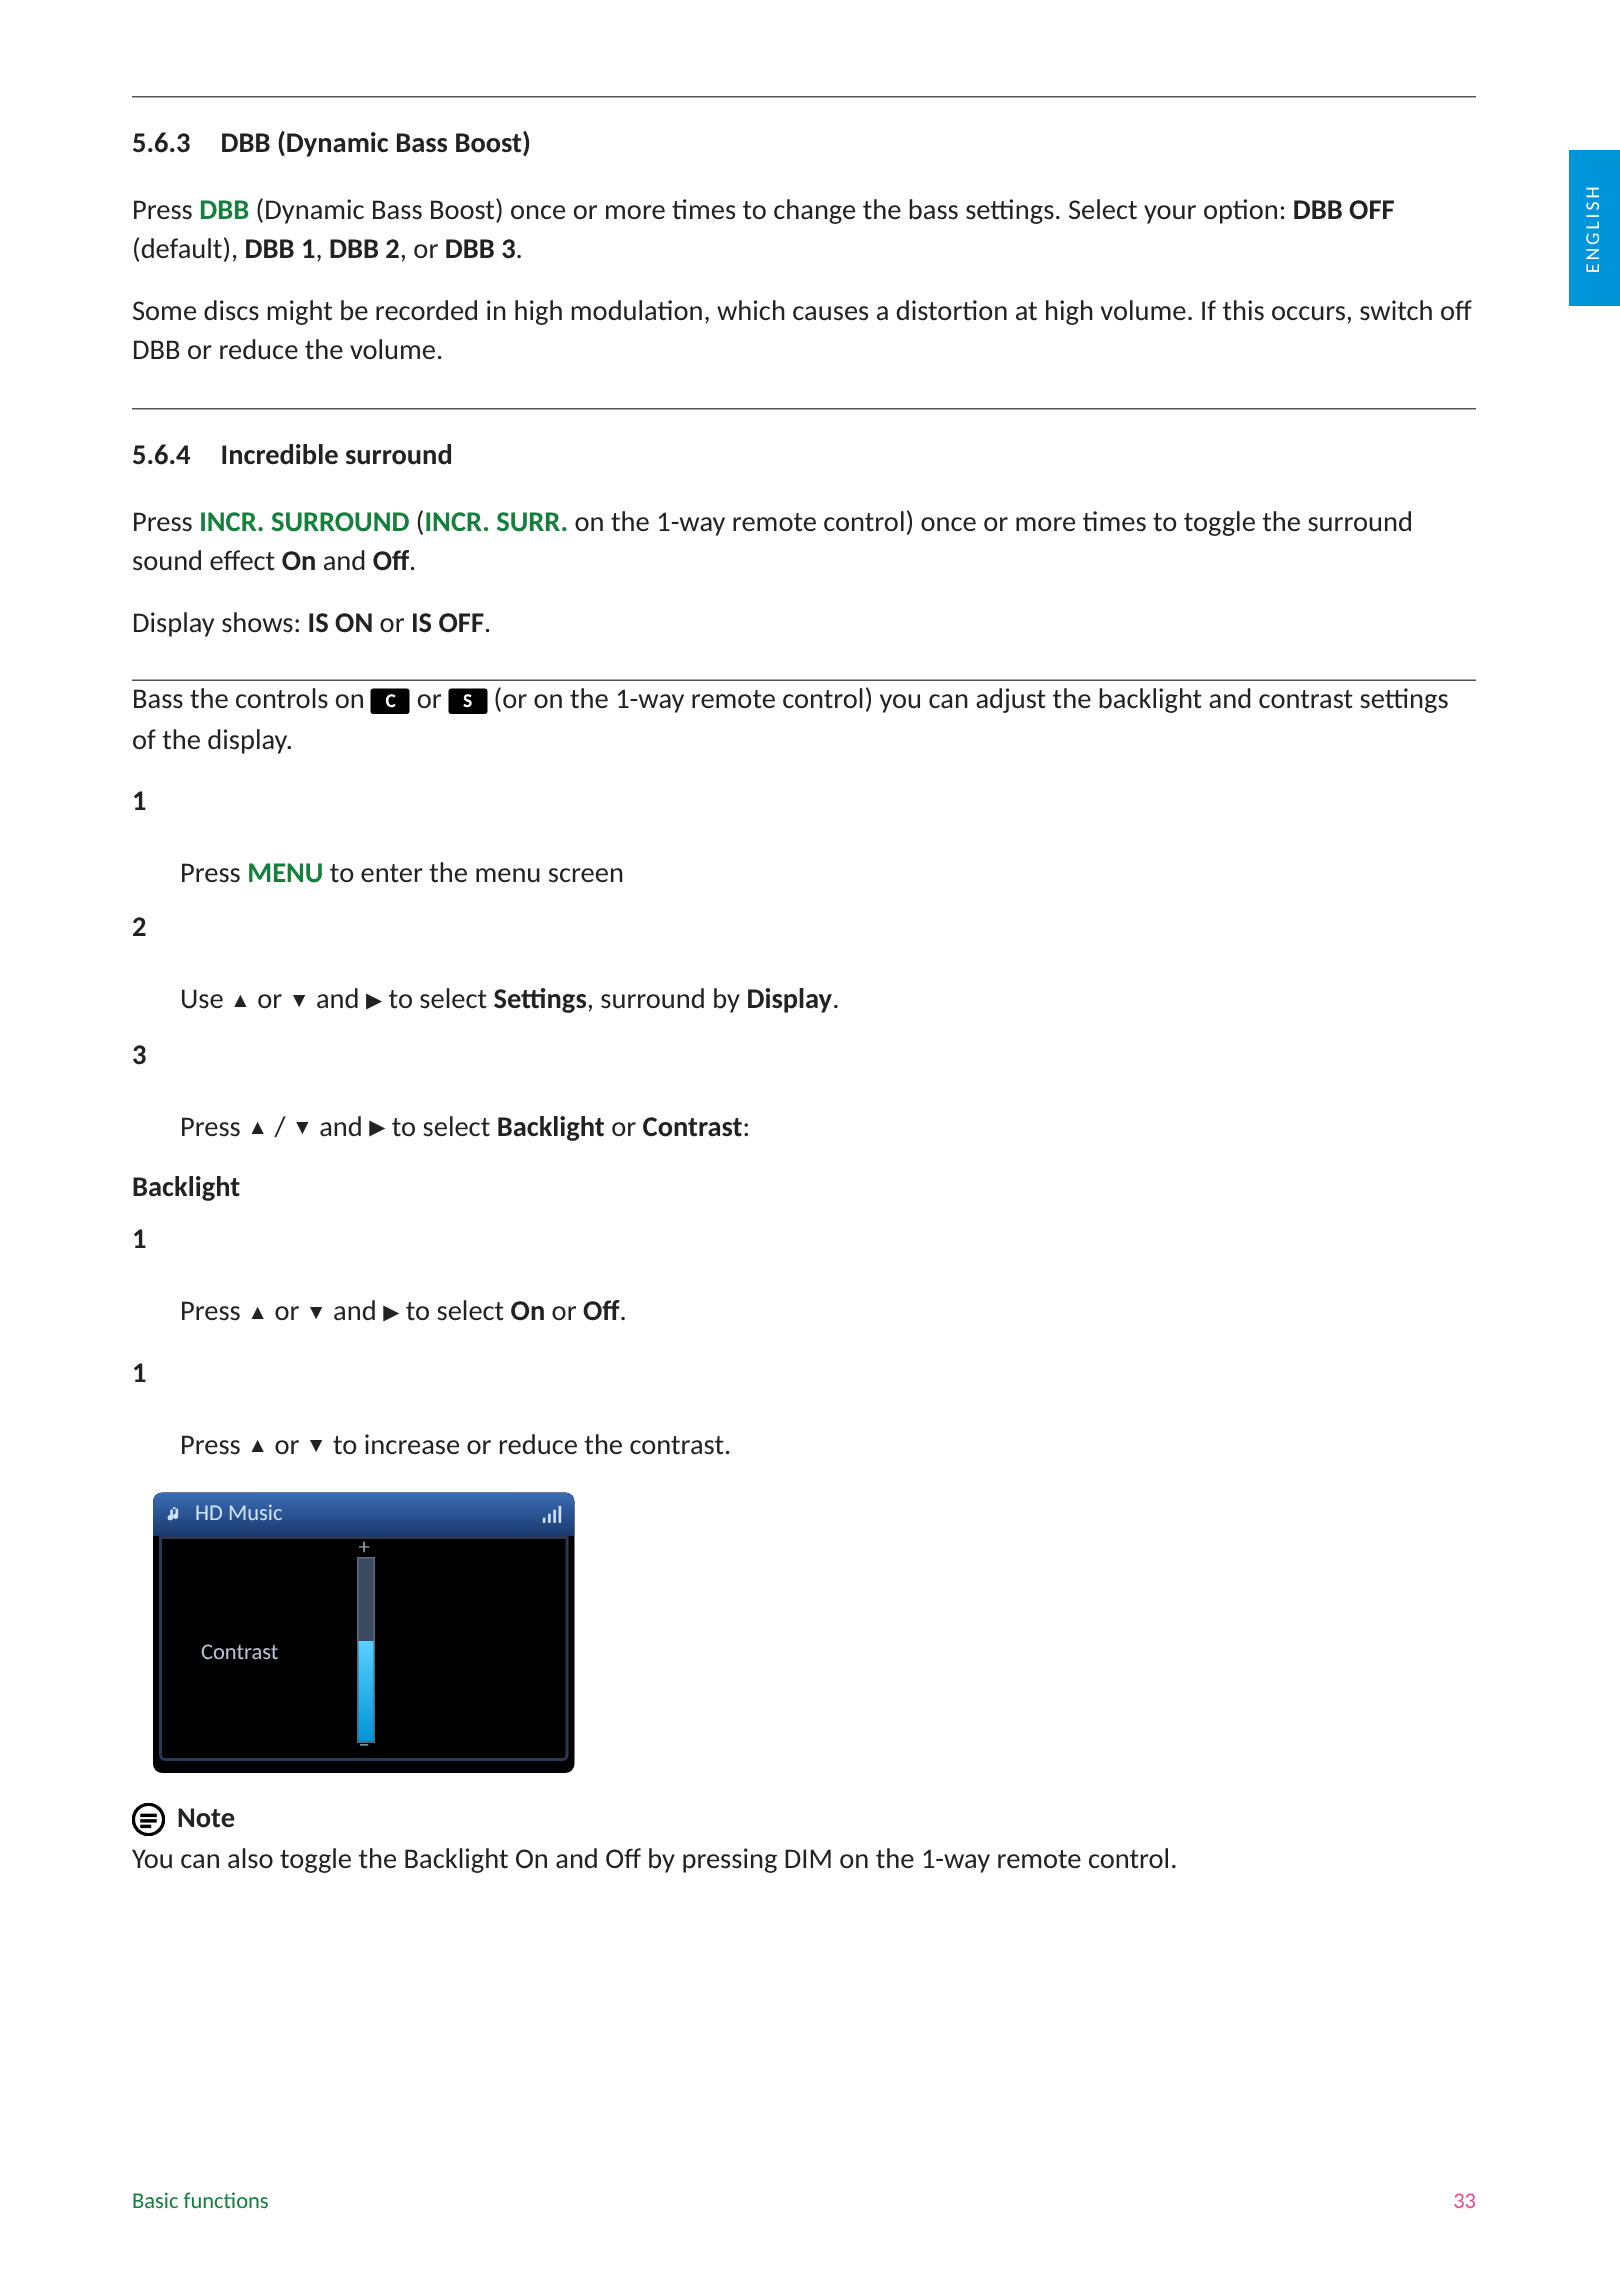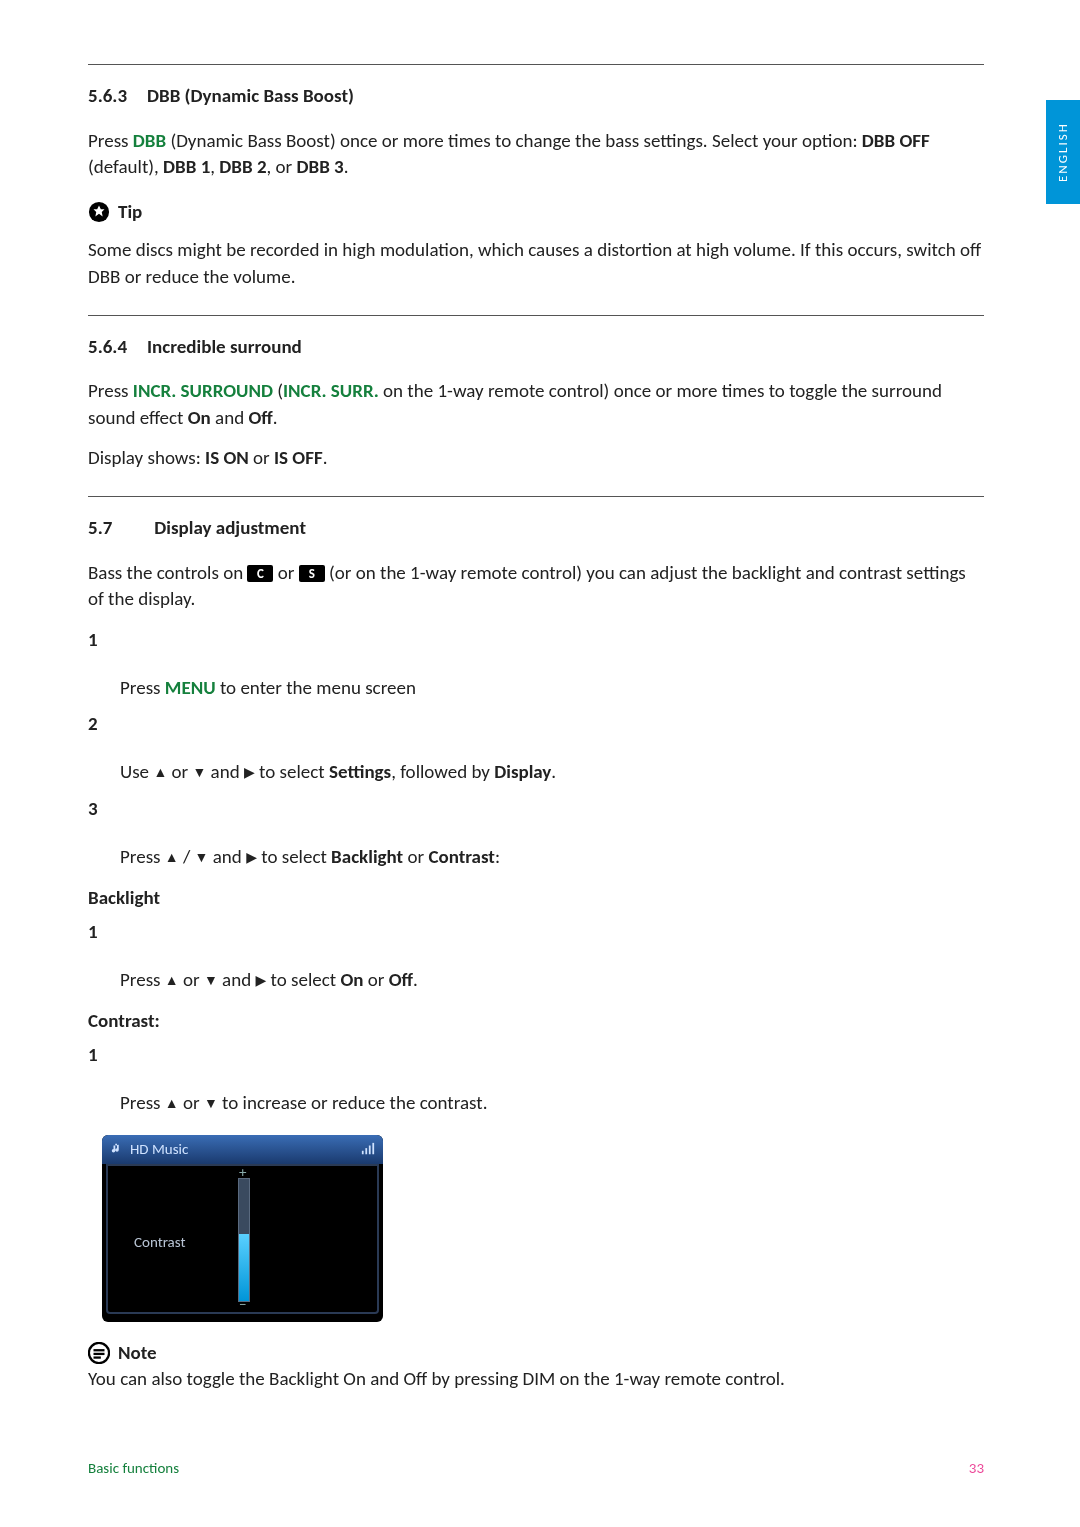--- a/index.html
+++ b/index.html
@@ -157,85 +157,74 @@
   <hr class="rule">
 
   <div class="section-title">
     <span class="num">5.6.3</span><span>DBB (Dynamic Bass Boost)</span>
   </div>
 
   <p class="para">
     <span>Press </span><span class="blue">DBB</span><span> (Dynamic Bass Boost) once or more times to change the bass settings. Select your option: </span><strong>DBB OFF</strong><span> (default), </span><strong>DBB 1</strong><span>, </span><strong>DBB 2</strong><span>, or </span><strong>DBB 3</strong><span>.</span>
   </p>
 
-  <div class="tipline">
-    <svg class="tip-ico" viewBox="0 0 24 24">
-        <circle cx="12" cy="12" r="11" fill="#000"></circle>
-        <path d="M12 5 L14 9 L18 9 L15 12 L16 17 L12 14 L8 17 L9 12 L6 9 L10 9 Z" fill="#fff"></path>
-      </svg>
-    <span>Tip</span>
-  </div>
   <p class="tipbody gapblock">Some discs might be recorded in high modulation, which causes a distortion at high volume. If this occurs, switch off DBB or reduce the volume.</p>
 
   <hr class="rule">
 
   <div class="section-title">
     <span class="num">5.6.4</span><span>Incredible surround</span>
   </div>
 
   <p class="para">
     <span>Press </span><span class="blue">INCR. SURROUND</span><span> (</span><span class="blue">INCR. SURR.</span><span> on the 1-way remote control) once or more times to toggle the surround sound effect </span><strong>On</strong><span> and </span><strong>Off</strong><span>.</span>
   </p>
 
   <p class="para gapblock">
     <span>Display shows: </span><strong>IS ON</strong><span> or </span><strong>IS OFF</strong><span>.</span>
   </p>
 
   <hr class="rule">
 
-  <div class="section-title">
-    <span class="num" style="margin-right:42px">5.7</span><span>Display adjustment</span>
-  </div>
 
   <p class="para">
     <span>Bass the controls on </span><span class="icon-c">C</span><span> or </span><span class="icon-s">S</span><span> (or on the 1-way remote control) you can adjust the backlight and contrast settings of the display.</span>
   </p>
 
   <div class="ol">
     <div class="item">
       <div class="n">1</div>
       <div class="t">
         <span>Press </span><span class="blue">MENU</span><span> to enter the menu screen</span>
       </div>
     </div>
     <div class="item">
       <div class="n">2</div>
       <div class="t">
-        <span>Use </span><span class="tri">▲</span><span> or </span><span class="tri">▼</span><span> and </span><span class="tri">▶</span><span> to select </span><strong>Settings</strong><span>, followed by </span><strong>Display</strong><span>.</span>
+        <span>Use </span><span class="tri">▲</span><span> or </span><span class="tri">▼</span><span> and </span><span class="tri">▶</span><span> to select </span><strong>Settings</strong><span>, surround by </span><strong>Display</strong><span>.</span>
       </div>
     </div>
     <div class="item">
       <div class="n">3</div>
       <div class="t">
         <span>Press </span><span class="tri">▲</span><span> / </span><span class="tri">▼</span><span> and </span><span class="tri">▶</span><span> to select </span><strong>Backlight</strong><span> or </span><strong>Contrast</strong><span>:</span>
       </div>
     </div>
   </div>
 
   <div class="sub-head">Backlight</div>
   <div class="ol">
     <div class="item" style="margin-top:2px">
       <div class="n">1</div>
       <div class="t">
         <span>Press </span><span class="tri">▲</span><span> or </span><span class="tri">▼</span><span> and </span><span class="tri">▶</span><span> to select </span><strong>On</strong><span> or </span><strong>Off</strong><span>.</span>
       </div>
     </div>
   </div>
 
-  <div class="sub-head">Contrast:</div>
   <div class="ol">
     <div class="item" style="margin-top:2px">
       <div class="n">1</div>
       <div class="t">
         <span>Press </span><span class="tri">▲</span><span> or </span><span class="tri">▼</span><span> to increase or reduce the contrast.</span>
       </div>
     </div>
   </div>
 
   <div class="shot">

